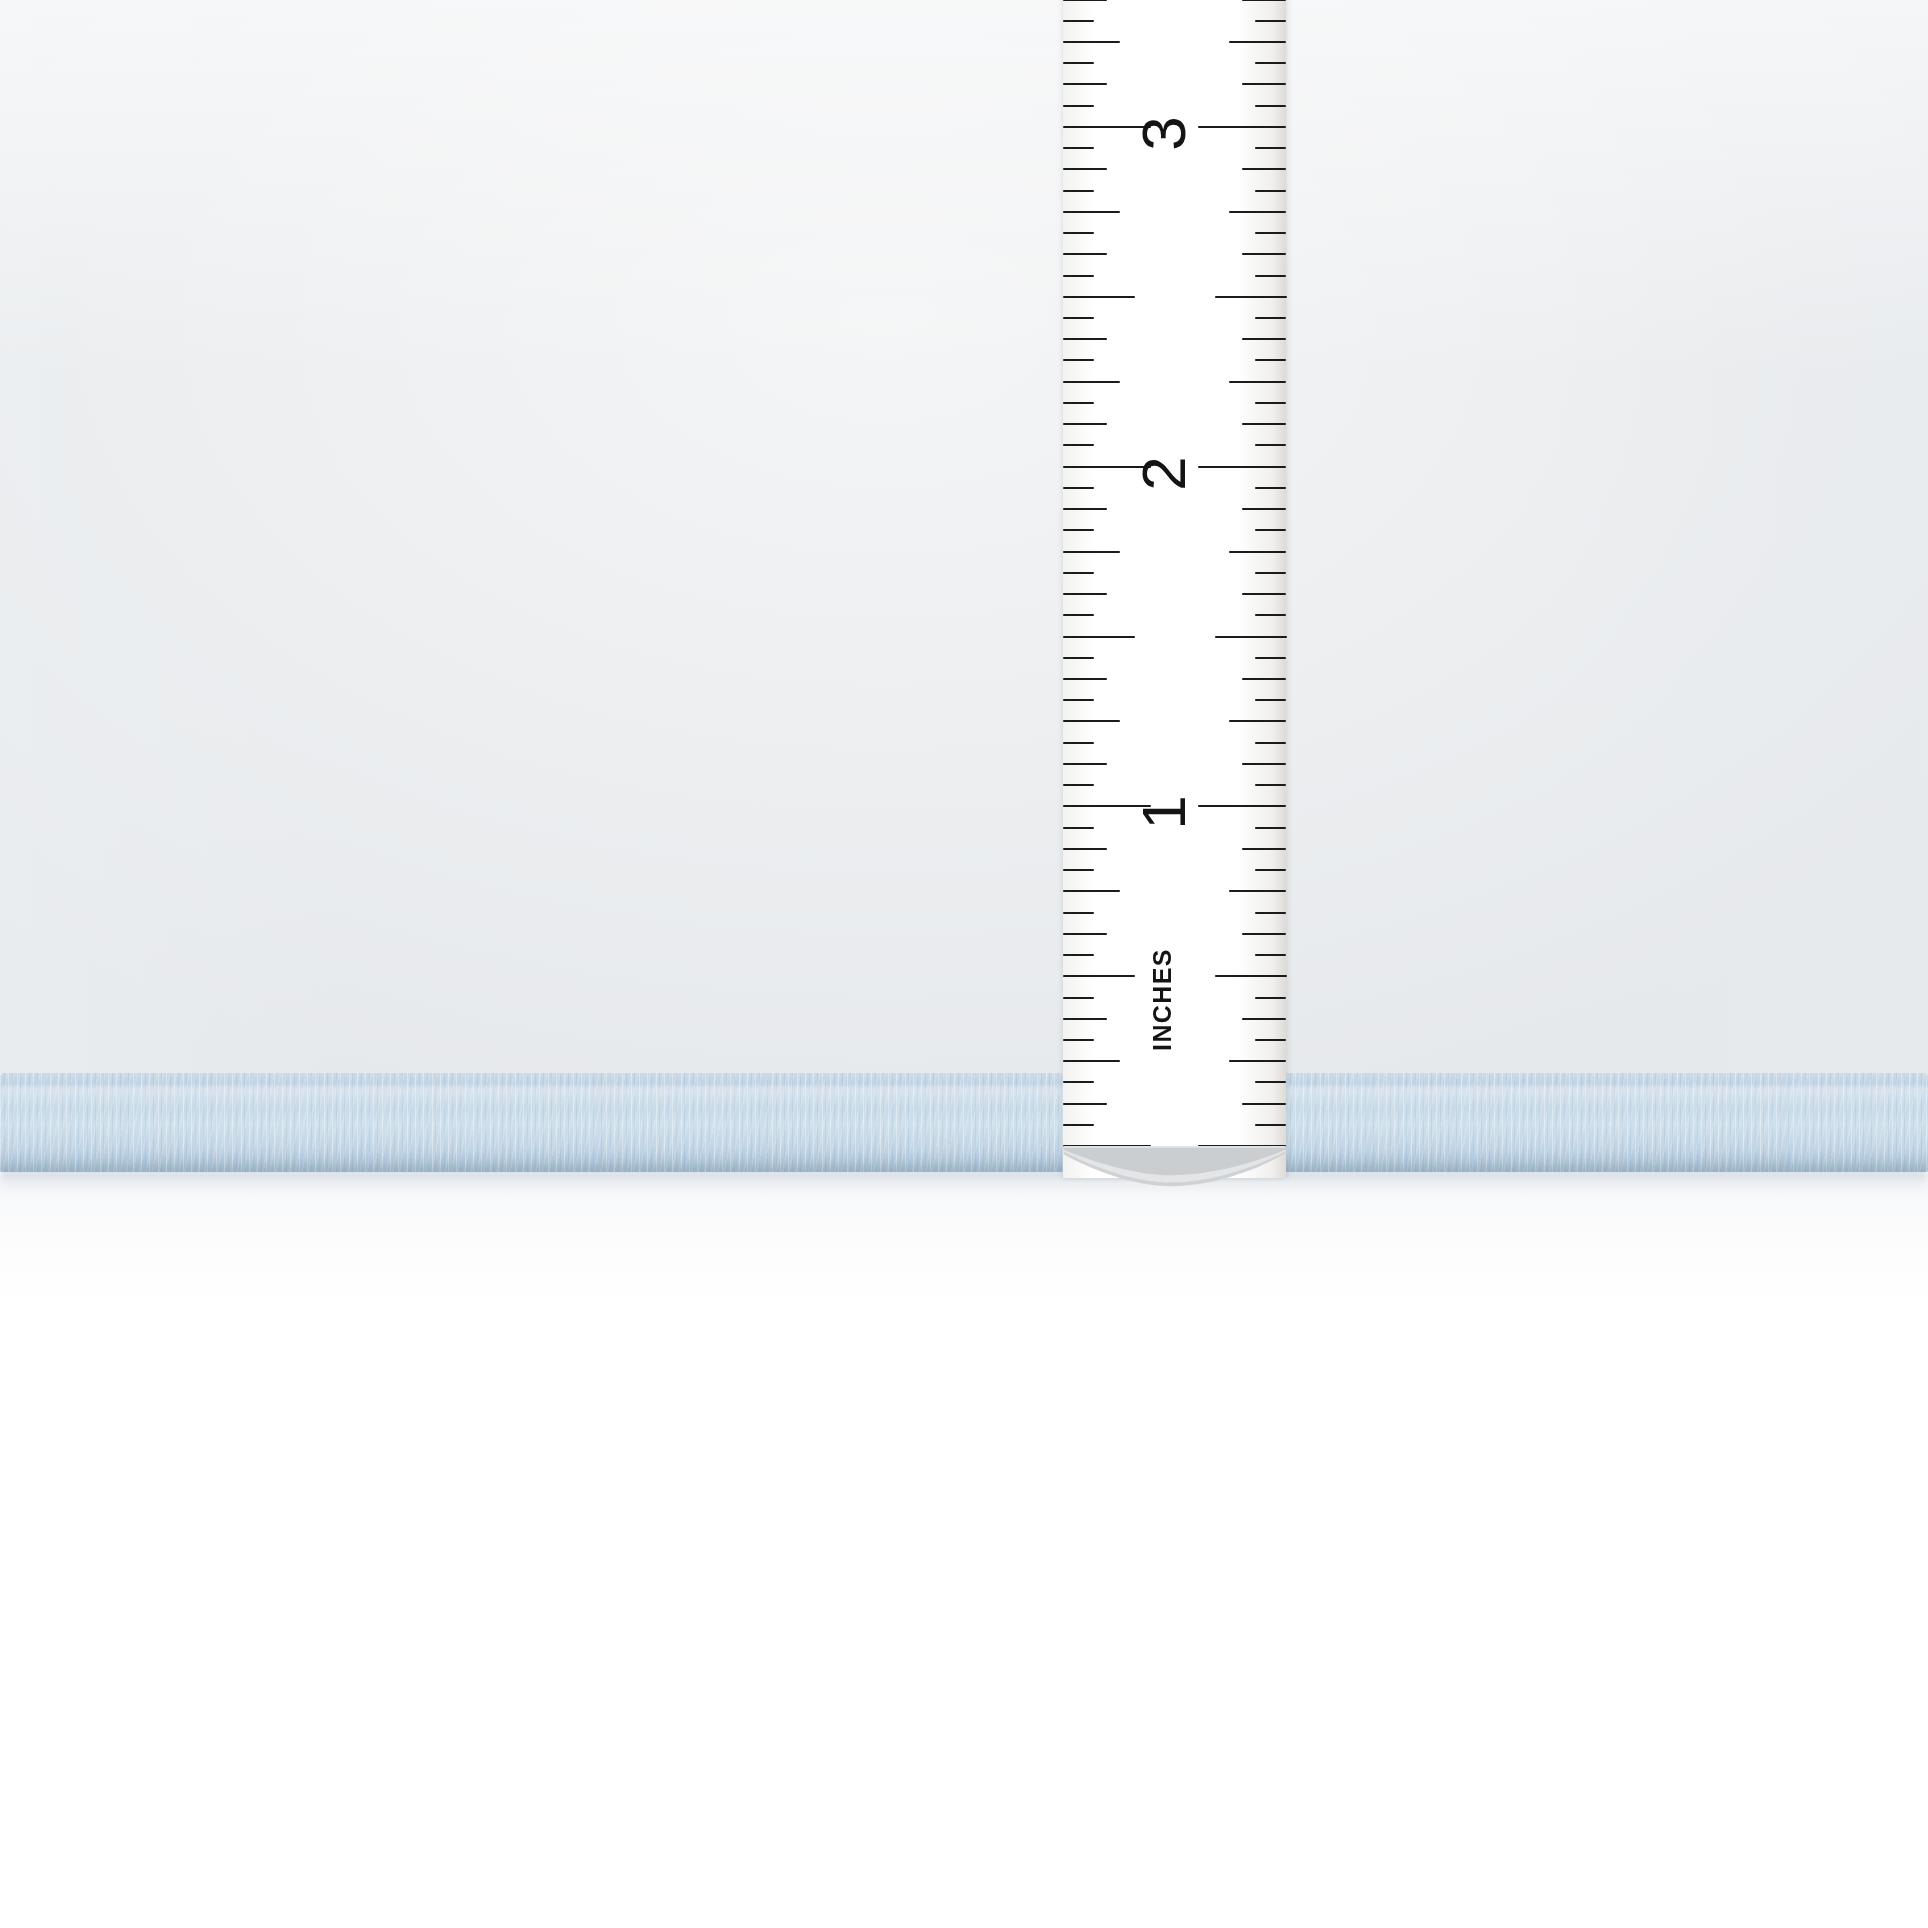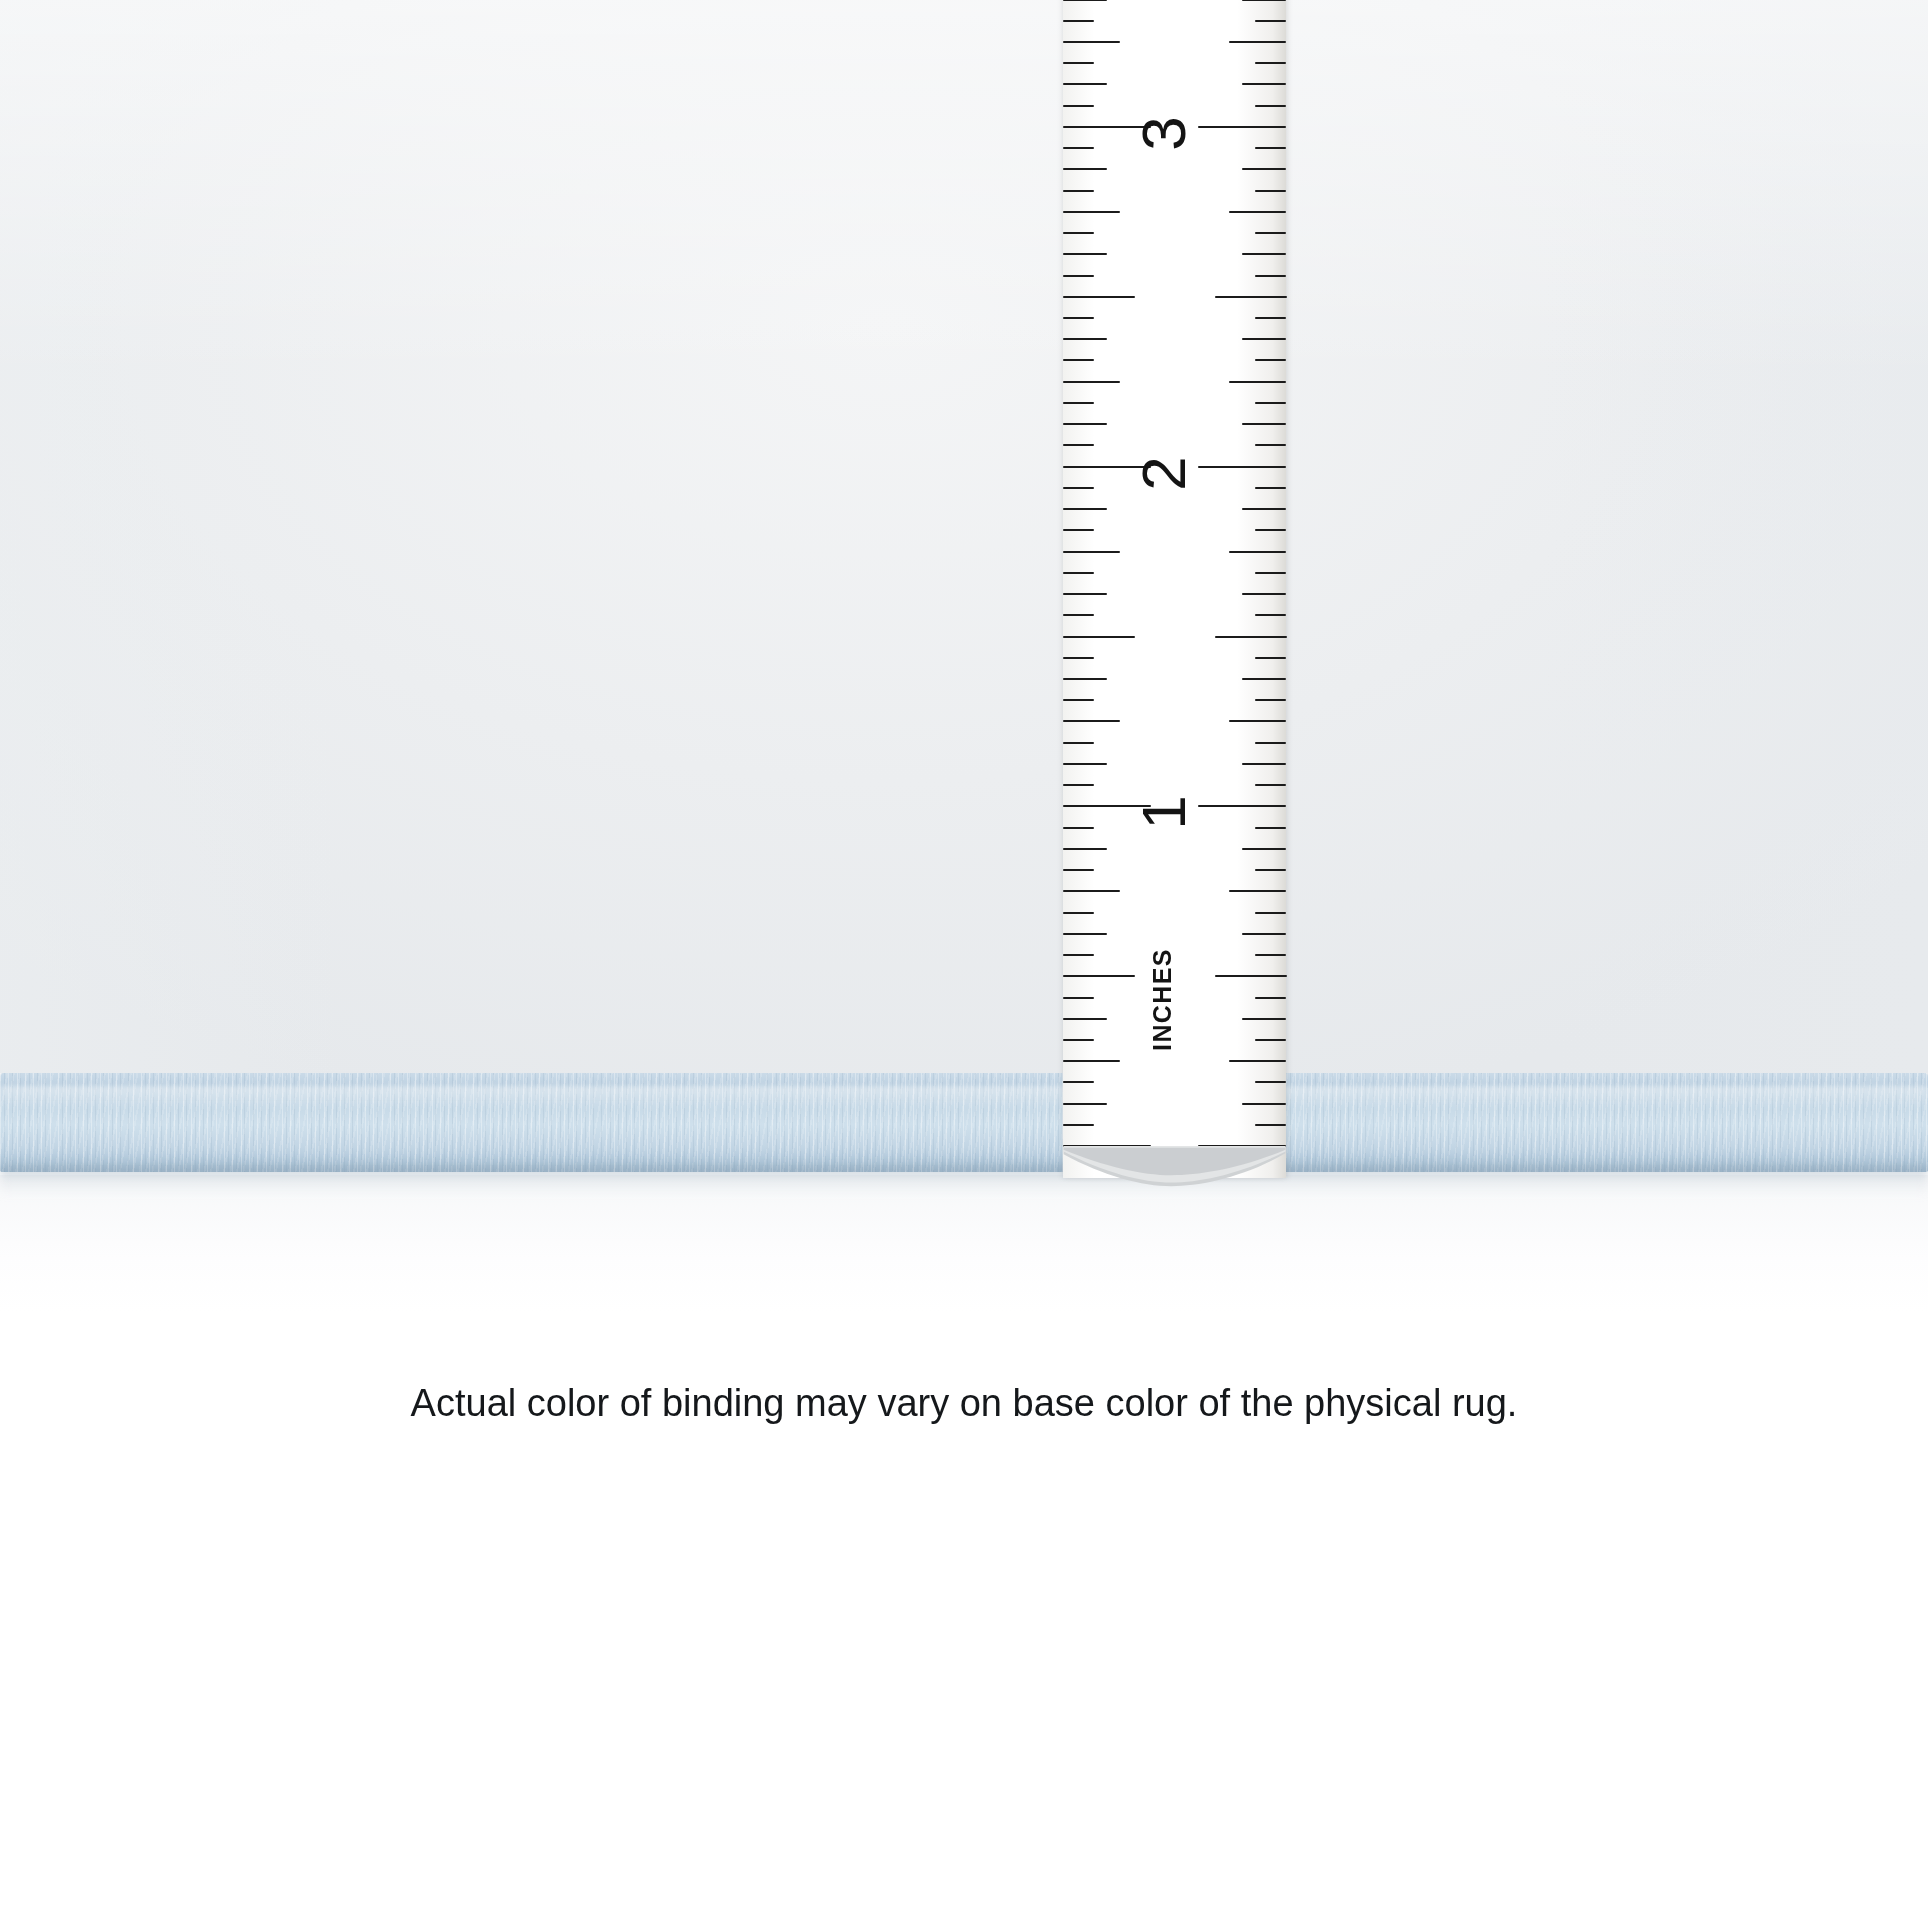--- a/index.html
+++ b/index.html
@@ -338,17 +338,16 @@
     <div class="tape-tip">
       <svg width="223" height="42" viewBox="0 0 243 46" xmlns="http://www.w3.org/2000/svg" aria-hidden="true">
         <path d="M0 0 H243 V8 C198 34, 150 44, 118 44 C86 44, 44 33, 0 9 Z" fill="#cfd2d4"></path>
         <path d="M0 0 H243 V6 C196 30, 150 40, 118 40 C86 40, 44 29, 0 6 Z" fill="#e3e5e6"></path>
         <path d="M0 2 H243 V4 C196 24, 150 32, 118 32 C86 32, 44 22, 0 4 Z" fill="#b8bcbf" opacity="0.55"></path>
       </svg>
     </div>
   </div>
 
   <div class="caption">
-    <span class="caption-line">Actual color of binding may vary on base color of the physical rug.</span>
   </div>
 
 </div>
 
 
 </body></html>

